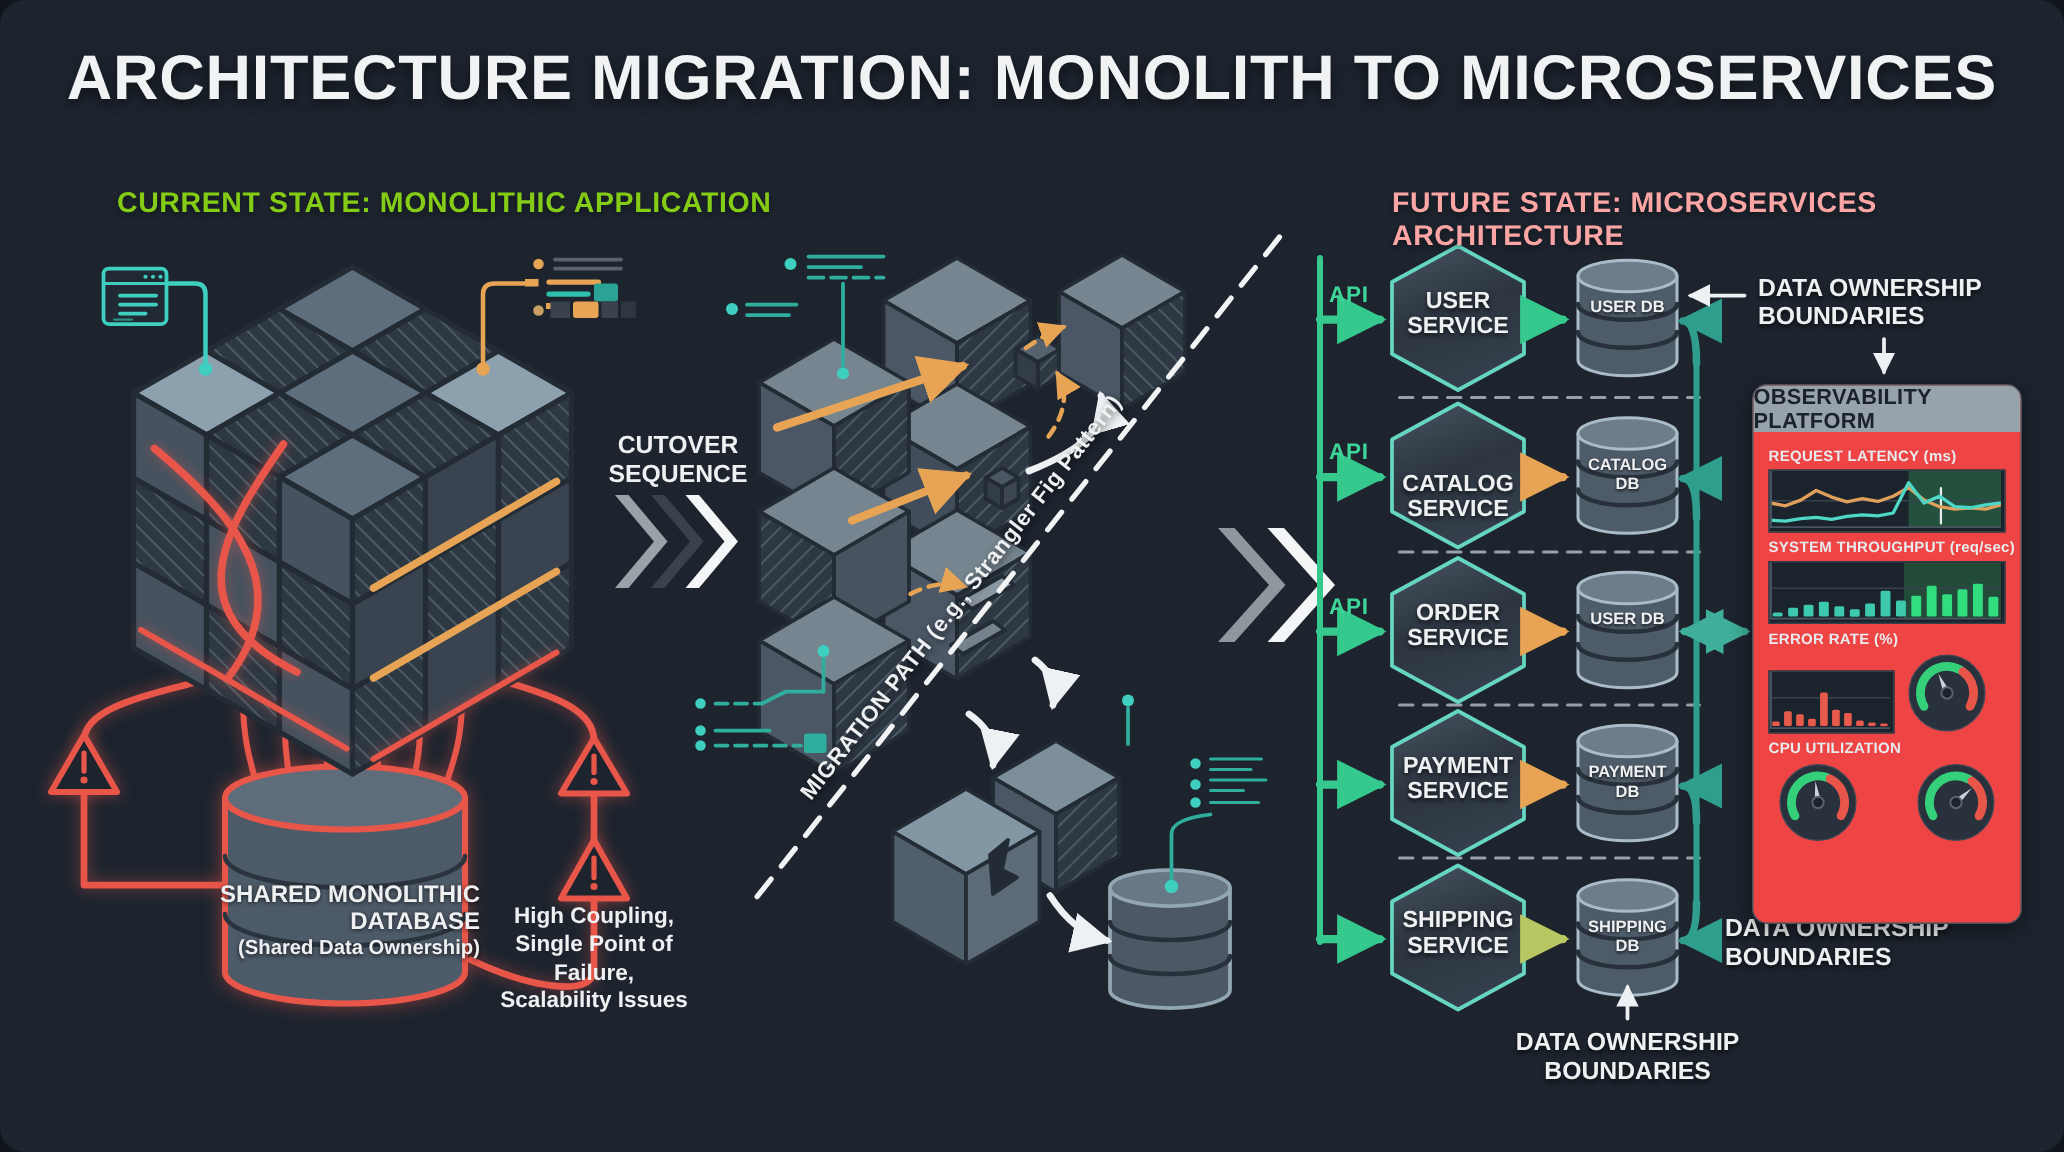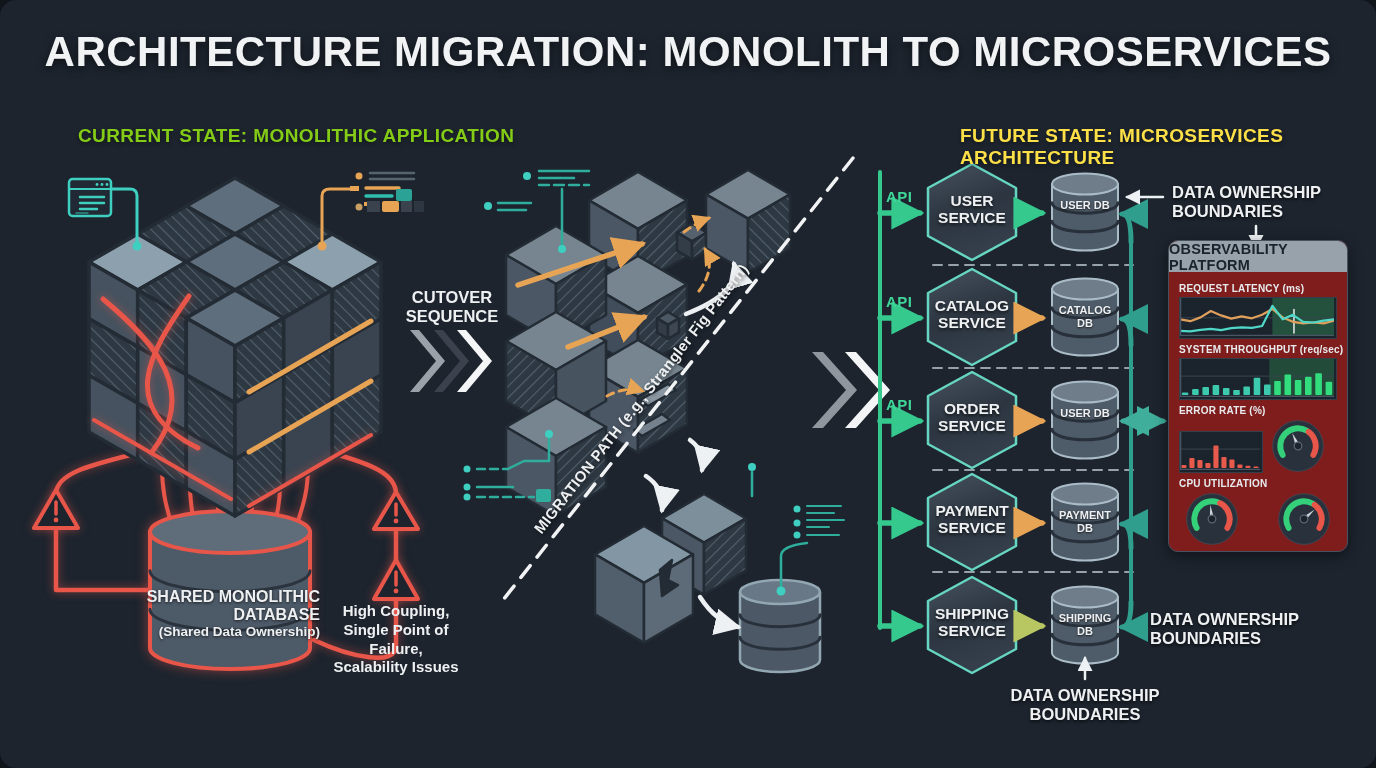--- a/index.html
+++ b/index.html
@@ -4,41 +4,41 @@
 <style>
   html,body{margin:0;padding:0;background:#10151c;}
   .canvas{position:relative;width:1376px;height:768px;background:#1d242e;overflow:hidden;
           font-family:"Liberation Sans",sans-serif;color:#eef0f2;border-radius:16px;}
   .abs{position:absolute;}
   #scene{position:absolute;left:0;top:0;}
   .page-title{left:0;right:0;top:28px;text-align:center;font-size:42px;font-weight:700;
               letter-spacing:.5px;color:#f0f2f4;text-shadow:0 3px 8px rgba(0,0,0,.55);}
   .sec-hdr{top:125px;font-size:19px;font-weight:700;letter-spacing:.4px;text-shadow:0 2px 4px rgba(0,0,0,.4);}
   .hdr-cur{left:78px;color:#84cc16;}
-  .hdr-fut{left:960px;color:#fde047;}
+  .hdr-fut{left:928px;color:#fca5a5;}
   .cutover{left:402px;top:288px;width:100px;text-align:center;font-size:16.5px;font-weight:700;line-height:1.15;}
   .mig-label{left:455px;top:390px;width:372px;text-align:center;font-size:15px;font-weight:700;
              letter-spacing:.3px;transform:rotate(-52deg);transform-origin:center center;
              text-shadow:0 2px 4px rgba(0,0,0,.6);}
   .db-big-label{left:142px;top:588px;width:178px;text-align:right;text-shadow:0 1px 3px rgba(0,0,0,.7);}
   .db-big-label .nm{font-size:16px;font-weight:700;line-height:1.12;}
   .db-big-label .sub{font-size:13.5px;font-weight:600;margin-top:0;}
   .issues{left:318px;top:602px;width:156px;text-align:center;font-size:15px;font-weight:600;line-height:1.25;}
   .api{width:44px;font-size:15px;font-weight:700;color:#3ed598;letter-spacing:.5px;}
   .svc-label{width:86px;text-align:center;font-size:15.5px;font-weight:700;line-height:1.12;
              text-shadow:0 2px 3px rgba(0,0,0,.6);}
   .dbl{width:66px;text-align:center;font-size:11px;font-weight:700;line-height:1.18;
        text-shadow:0 1px 2px rgba(0,0,0,.7);}
   .own{font-size:16.5px;font-weight:700;line-height:1.15;text-shadow:0 2px 3px rgba(0,0,0,.6);}
   .own span{display:block;}
   .own-top{left:1172px;top:183px;width:150px;}
   .own-right{left:1150px;top:610px;width:160px;}
   .own-bottom{left:985px;top:686px;width:200px;text-align:center;}
   
-  .obs-panel{left:1168px;top:240px;width:180px;height:312px;background:#7f1d1d;
+  .obs-panel{left:1168px;top:256px;width:180px;height:360px;background:#ef4444;
              border:1.5px solid #47525e;border-radius:10px;box-shadow:0 4px 14px rgba(0,0,0,.45);
              overflow:hidden;box-sizing:border-box;}
   .obs-header{height:31px;background:#98a2ab;color:#1a222c;font-size:14.5px;font-weight:700;
               letter-spacing:.2px;display:flex;align-items:center;justify-content:center;}
   .obs-body{padding:6px 10px 6px 10px;}
   .obs-label{font-size:10px;font-weight:700;color:#e8ebee;letter-spacing:.2px;margin:5px 0 3px 0;white-space:nowrap;}
   .obs-chart{width:100%;height:42px;background:#1b232c;border:1px solid #343f4a;box-sizing:border-box;}
   .obs-chart svg{display:block;}
   .obs-row{display:flex;align-items:flex-end;gap:8px;}
   .obs-chart.small{width:84px;height:42px;}
@@ -375,21 +375,21 @@
     <div>High Coupling,</div>
     <div>Single Point of Failure,</div>
     <div>Scalability Issues</div>
   </div>
 
   <div class="abs api" style="left:886px;top:188px">API</div>
   <div class="abs api" style="left:886px;top:293px">API</div>
   <div class="abs api" style="left:886px;top:396px">API</div>
 
   <div class="abs svc-label" style="left:929px;top:192px">USER SERVICE</div>
-  <div class="abs svc-label" style="left:929px;top:297px">CATALOG SERVICE</div>
+  <div class="abs svc-label" style="left:929px;top:314px">CATALOG SERVICE</div>
   <div class="abs svc-label" style="left:929px;top:400px">ORDER SERVICE</div>
   <div class="abs svc-label" style="left:929px;top:502px">PAYMENT SERVICE</div>
   <div class="abs svc-label" style="left:929px;top:605px">SHIPPING SERVICE</div>
 
   <div class="abs dbl" style="left:1052px;top:199px">USER DB</div>
   <div class="abs dbl" style="left:1052px;top:304px">CATALOG DB</div>
   <div class="abs dbl" style="left:1052px;top:407px">USER DB</div>
   <div class="abs dbl" style="left:1052px;top:509px">PAYMENT DB</div>
   <div class="abs dbl" style="left:1052px;top:612px">SHIPPING DB</div>
 

